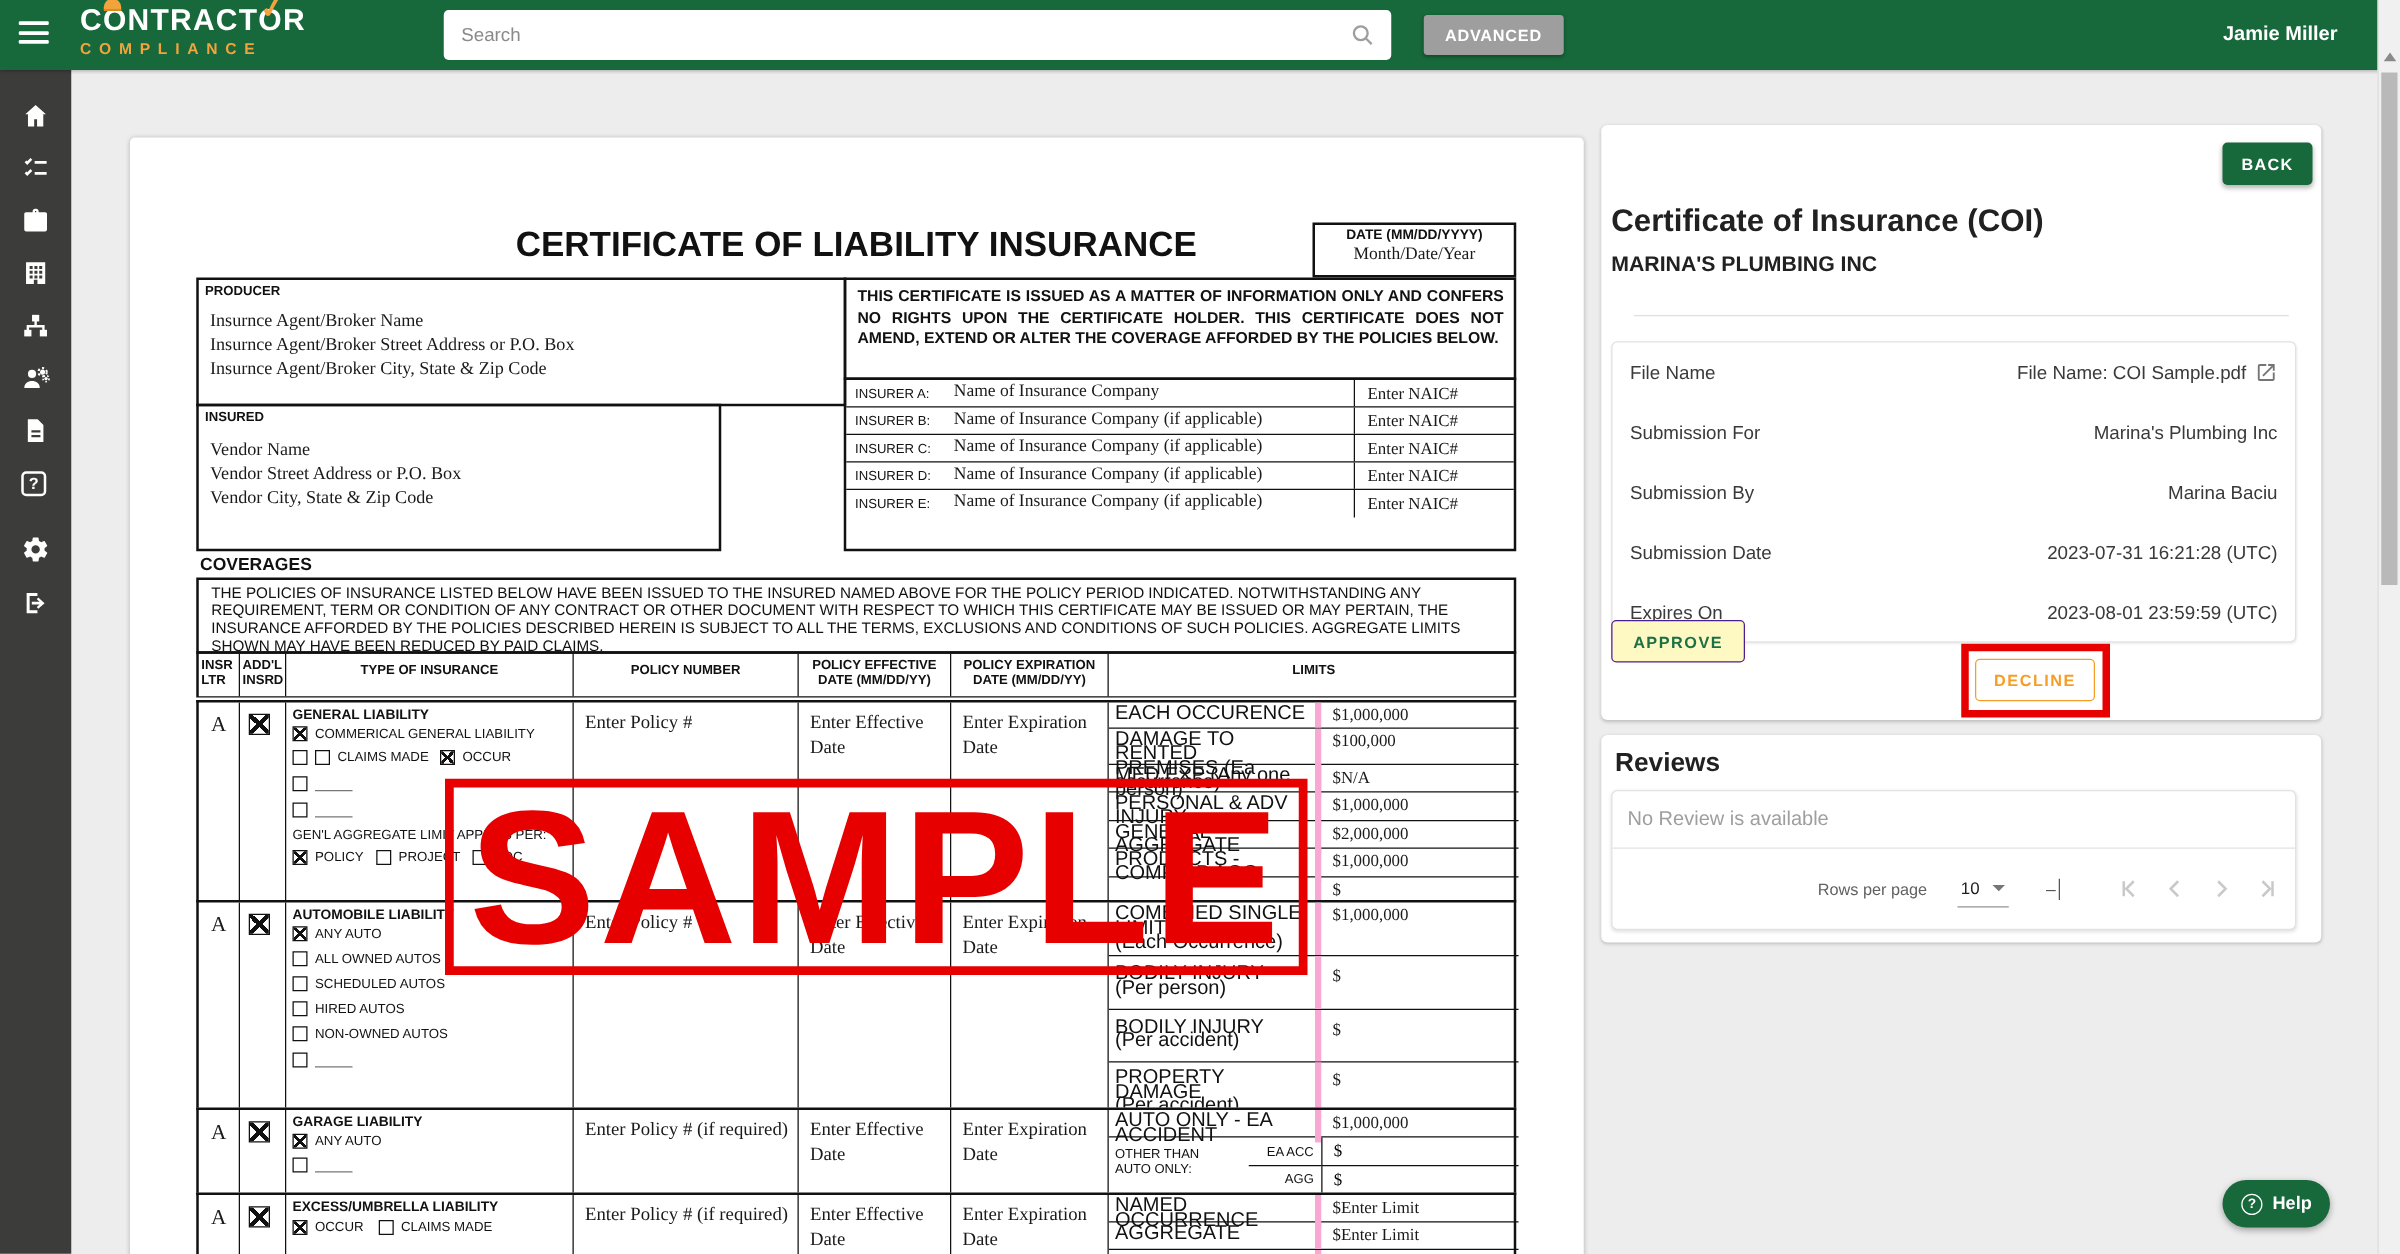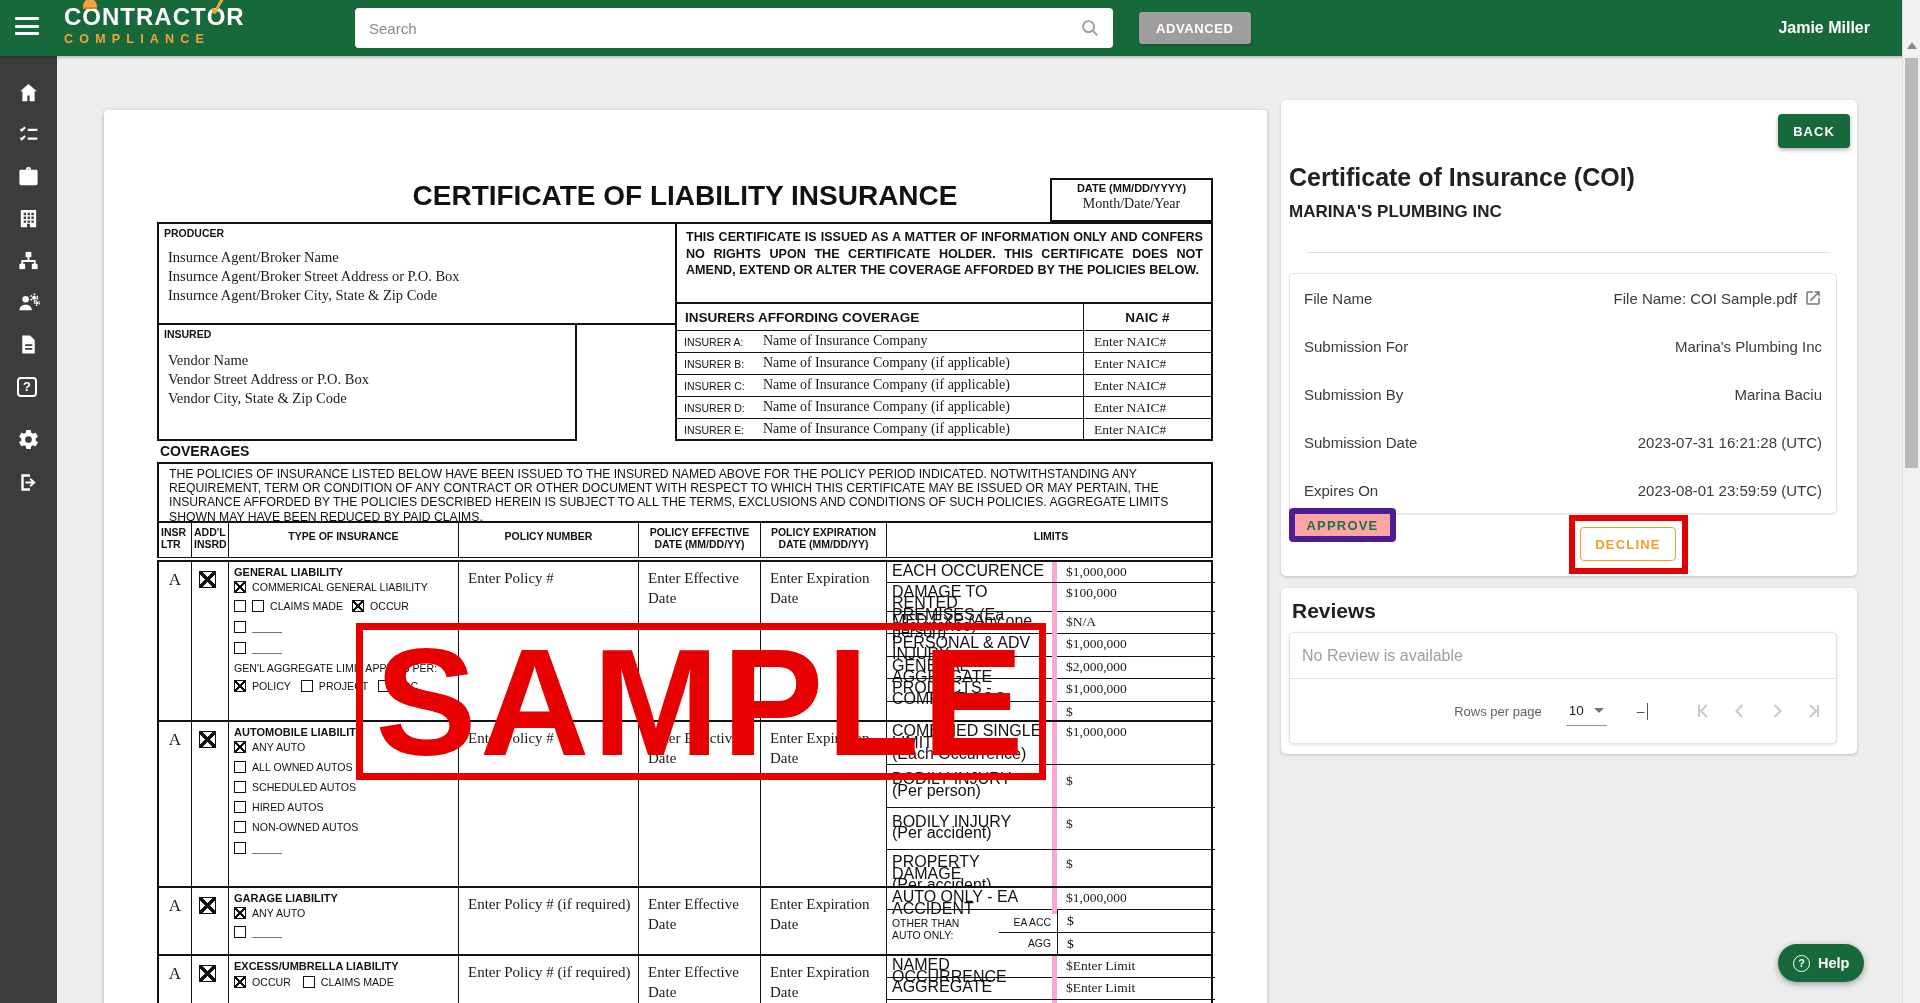--- a/index.html
+++ b/index.html
@@ -114,22 +114,22 @@
     box-shadow:0 2px 4px rgba(0,0,0,.3); cursor:pointer; z-index:5; }
   #panel-title { position:absolute; left:1289px; top:163px; font-size:25px; font-weight:bold; color:#212121; z-index:5; }
   #panel-sub { position:absolute; left:1289px; top:202px; font-size:17px; font-weight:bold; color:#212121; z-index:5; }
   #panel-div { position:absolute; left:1307px; top:252px; width:524px; height:1px; background:#e0e0e0; z-index:5; }
   #details-box { position:absolute; left:1289px; top:273px; width:548px; height:241px;
     border:1px solid #e2e2e2; border-radius:5px; box-shadow:0 1px 2px rgba(0,0,0,.08); z-index:5; background:#fff; }
   .drow { height:48px; display:flex; align-items:center; justify-content:space-between; padding:0 14px; }
   .drow .dl { font-size:15px; color:#3a3a3a; }
   .drow .dv { font-size:15px; color:#3a3a3a; display:flex; align-items:center; }
   .drow .dv svg { width:18px; height:18px; fill:#757575; margin-left:7px; }
-  #approve-btn { position:absolute; left:1289px; top:508px; width:107px; height:34px; background:#fca5a5;
-    border:6px solid #4c1d95; border-radius:4px; color:#1D7045; font-size:13px; font-weight:bold;
+  #approve-btn { position:absolute; left:1289px; top:496px; width:107px; height:34px; background:#fef9c3;
+    border:1px solid #4c1d95; border-radius:4px; color:#1D7045; font-size:13px; font-weight:bold;
     letter-spacing:1.2px; cursor:pointer; z-index:6; }
   #decline-annot { position:absolute; left:1569px; top:515px; width:119px; height:59px;
     border:6px solid #E60000; z-index:7; }
   #decline-btn { position:absolute; left:1580px; top:527px; width:96px; height:34px; background:#fff;
     border:1px solid #F59E27; border-radius:4px; color:#F59E27; font-size:13px; font-weight:bold;
     letter-spacing:1.2px; cursor:pointer; z-index:8; }
   #reviews-title { position:absolute; left:1292px; top:599px; font-size:21px; font-weight:bold; color:#212121; z-index:5; }
   #reviews-box { position:absolute; left:1289px; top:632px; width:548px; height:112px;
     border:1px solid #e2e2e2; border-radius:5px; box-shadow:0 1px 3px rgba(0,0,0,.12); z-index:5; background:#fff; }
   #reviews-empty { height:46px; display:flex; align-items:center; padding-left:12px;
@@ -265,24 +265,20 @@
   <div class="dbox" style="left:53px;top:213px;width:420px;height:118px;">
     <div class="slabel">INSURED</div>
     <div style="margin-top:11px;">
       <div class="serifline">Vendor Name</div>
       <div class="serifline">Vendor Street Address or P.O. Box</div>
       <div class="serifline">Vendor City, State &amp; Zip Code</div>
     </div>
   </div>
 
   <div class="dbox" id="insurers" style="left:571px;top:192px;width:538px;height:139px;">
-    <div class="ins-head">
-      <div class="t1">INSURERS AFFORDING COVERAGE</div>
-      <div class="t2">NAIC #</div>
-    </div>
     <div class="ins-row">
       <span class="lb">INSURER A:</span>
       <span class="nm">Name of Insurance Company</span>
       <span class="nc">Enter NAIC#</span>
     </div>
     <div class="ins-row">
       <span class="lb">INSURER B:</span>
       <span class="nm">Name of Insurance Company (if applicable)</span>
       <span class="nc">Enter NAIC#</span>
     </div>

